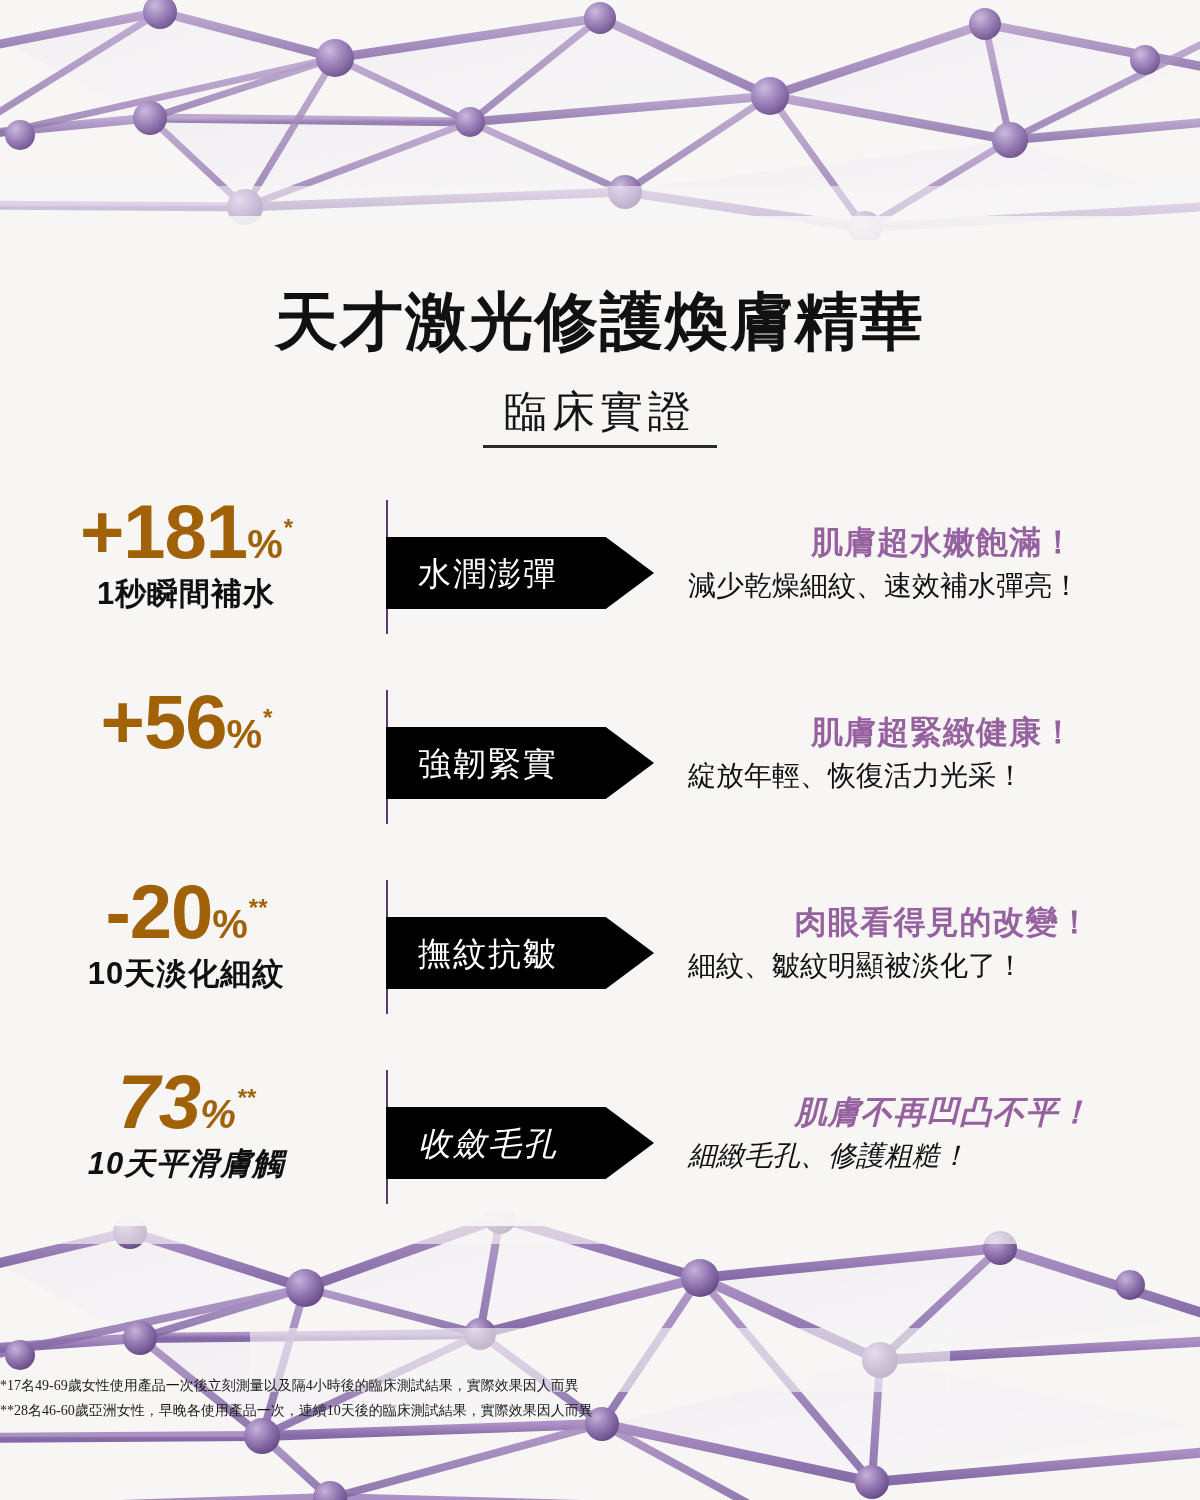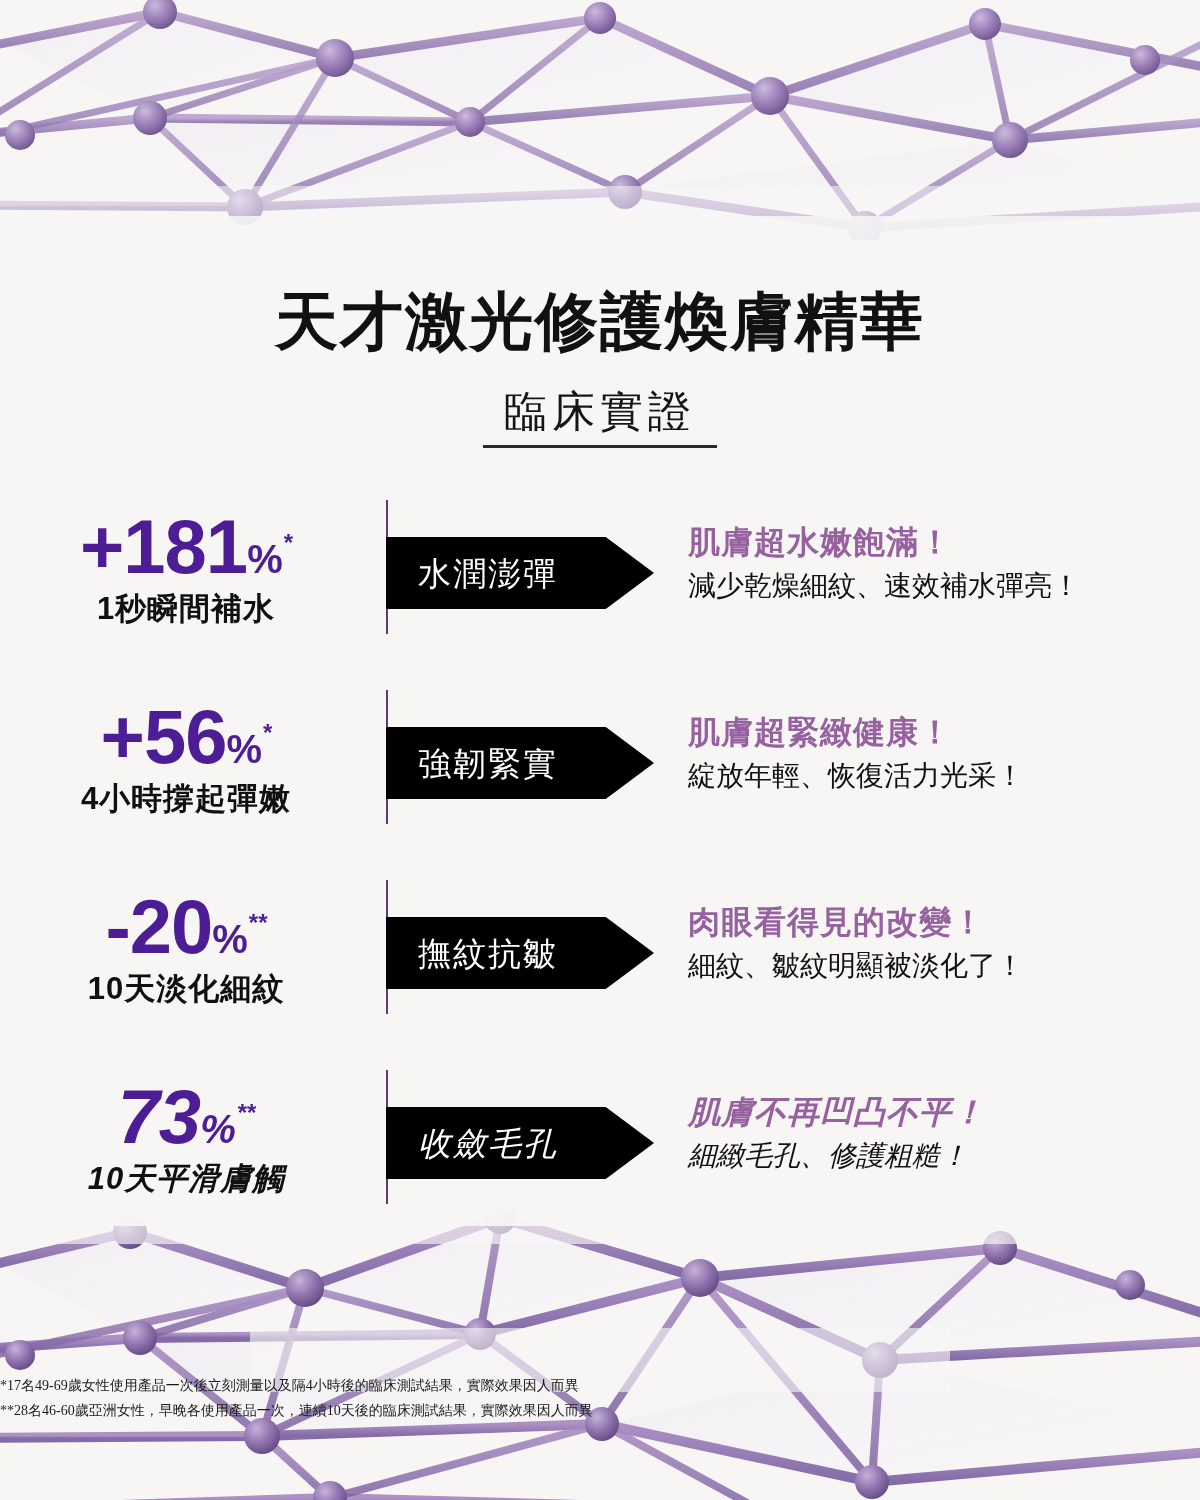--- a/index.html
+++ b/index.html
@@ -87,25 +87,24 @@
   .stat-left {
     position: absolute;
     left: 0;
     top: 0;
     width: 372px;
     text-align: center;
   }
   .stat-figure {
     white-space: nowrap;
     line-height: 1;
-    color: #4c1d95;
+    color: #a16207;
     font-weight: bold;
     display: block;
     padding-top: 8px;
-    margin-top: 15px;
   }
   .stat-value {
     font-size: 76px;
     font-weight: bold;
     letter-spacing: -1px;
     font-family: "Liberation Sans", "DejaVu Sans", sans-serif;
   }
   .stat-pct {
     font-size: 40px;
     font-weight: bold;
@@ -167,20 +166,21 @@
     top: 36px;
     width: 510px;
   }
   .benefit-head {
     color: #96619f;
     font-size: 32px;
     font-weight: bold;
     letter-spacing: 1px;
     line-height: 1.25;
     white-space: nowrap;
+    text-align: center;
   }
   .benefit-sub {
     color: #111111;
     font-size: 28px;
     font-weight: normal;
     letter-spacing: 0px;
     line-height: 1.3;
     margin-top: 6px;
     white-space: nowrap;
   }
@@ -310,21 +310,20 @@
         <div class="benefit-head">肌膚超水嫩飽滿！</div>
         <div class="benefit-sub">減少乾燥細紋、速效補水彈亮！</div>
       </div>
     </div>
 
     <div class="stat-row">
       <div class="stat-left">
         <div class="stat-figure">
           <span class="stat-value">+56</span><span class="stat-pct">%</span><span class="stat-sup">*</span>
         </div>
-        <div class="stat-caption">4小時撐起彈嫩</div>
       </div>
       <div class="row-divider"></div>
       <div class="banner">
         <span class="banner-label">強韌緊實</span>
       </div>
       <div class="stat-right">
         <div class="benefit-head">肌膚超緊緻健康！</div>
         <div class="benefit-sub">綻放年輕、恢復活力光采！</div>
       </div>
     </div>

